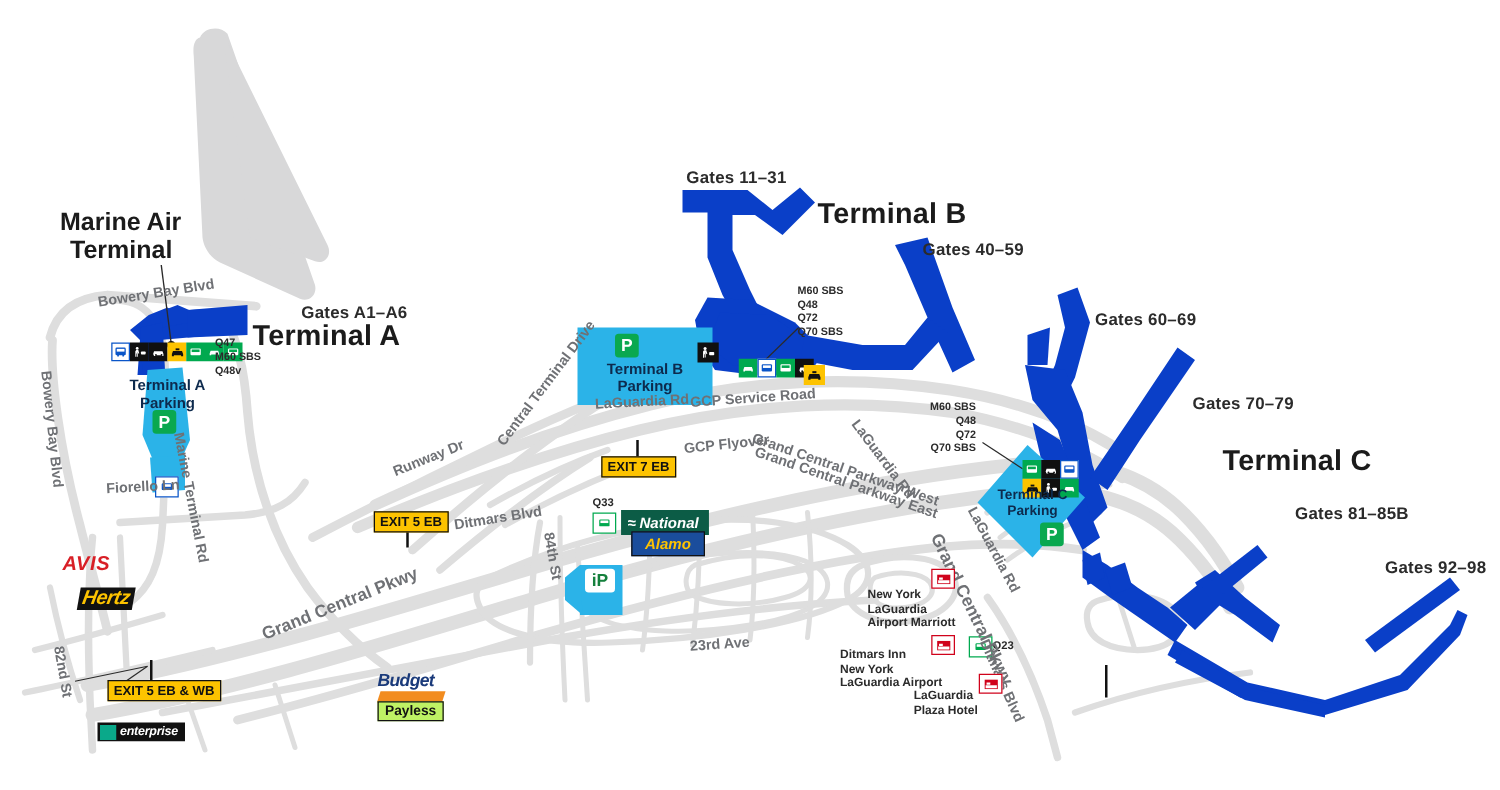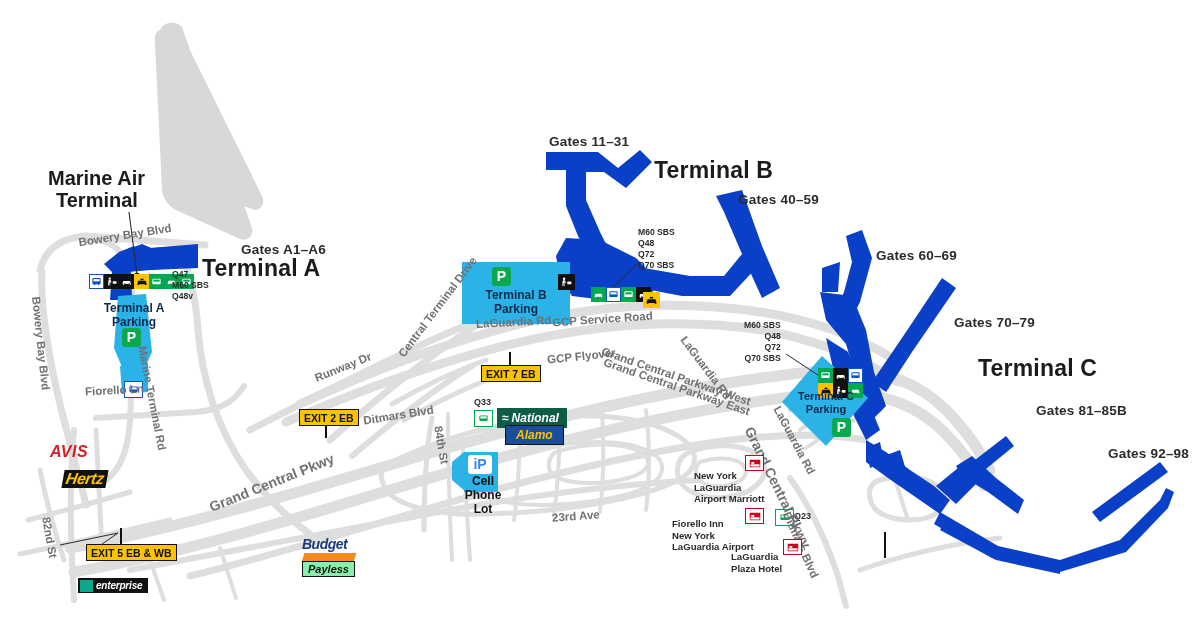--- a/index.html
+++ b/index.html
@@ -17,21 +17,21 @@
   .hotel-txt{font-size:9.6px;font-weight:bold;color:#2b2b2b;line-height:1.2;}
   .qlbl{font-size:9px;font-weight:bold;color:#2b2b2b;}
 
   
   .pk-label{position:absolute;text-align:center;font-size:12px;font-weight:bold;
             color:#0d2a4d;line-height:1.18;white-space:nowrap;}
   .pk-label.small{font-size:11px;}
   .pk-badge{position:absolute;width:19px;height:19px;border-radius:3px;background:#0aa84f;
             color:#fff;font-size:14px;font-weight:bold;line-height:19px;text-align:center;}
   .cell-badge{position:absolute;width:24px;height:19px;border-radius:3px;background:#fff;
-            color:#3b82f6;font-size:14px;font-weight:bold;line-height:19px;text-align:center;}
+            color:#15803d;font-size:14px;font-weight:bold;line-height:19px;text-align:center;}
 
   
   .exit{position:absolute;background:#FDC300;border:1.4px solid #111;
         color:#111;font-weight:bold;font-size:10.5px;text-align:center;
         padding:1.5px 4px;line-height:1.18;white-space:nowrap;}
   .exit.two{font-size:10px;padding:2px 5px;}
   .exit-stem{position:absolute;background:#111;width:1.6px;}
 
   
   .chips{position:absolute;display:flex;}
@@ -57,22 +57,22 @@
   .brand{position:absolute;font-weight:bold;white-space:nowrap;}
   .avis{color:#D81F26;font-size:16px;font-style:italic;letter-spacing:.5px;}
   .hertz{background:#111;color:#FDC300;font-style:italic;font-size:16px;
          padding:0 3px;letter-spacing:-.5px;}
   .national{background:#0c5c46;color:#fff;font-size:12px;font-style:italic;
             padding:2px 7px 2px 4px;border:1px solid #0c5c46;}
   .alamo{background:#1a4d9c;color:#FDC300;font-size:12px;font-style:italic;
          padding:2px 10px;border:1.5px solid #111;}
   .budget{color:#1a3a7a;font-size:14px;font-style:italic;letter-spacing:-.5px;}
   .budget-bar{position:absolute;background:#F28C1F;height:9px;transform:skewX(-18deg);}
-  .payless{background:#86efac;border:1.4px solid #111;color:#111;font-size:11px;
-           font-style:italic;padding:1px 5px;}
+  .payless{background:#bef264;border:1.4px solid #111;color:#111;font-size:11px;
+           padding:1px 5px;}
   .enterprise{background:#111;color:#fff;font-size:10px;font-style:italic;
               padding:2px 6px 2px 18px;letter-spacing:-.2px;}
   .ent-sq{position:absolute;background:#0aa98a;}
 </style>
 </head>
 <body>
 
 <div id="map">
 
   <svg class="base" viewBox="0 0 1200 632">
@@ -420,25 +420,20 @@
     </span>
   </div>
 
   <div class="pk-label small" style="left:776px;top:390px;width:100px;">
     <div>Terminal C</div>
     <div>Parking</div>
   </div>
   <div class="pk-badge" style="left:832px;top:418px;">P</div>
 
   <div class="cell-badge" style="left:468px;top:455px;">iP</div>
-  <div class="pk-label" style="left:438px;top:474px;width:90px;color:#111;">
-    <div>Cell</div>
-    <div>Phone</div>
-    <div>Lot</div>
-  </div>
 
   <div class="lbl qlbl" style="left:474px;top:397px;">Q33</div>
   <div class="busbox" style="left:474px;top:410px;">
     <svg width="11" height="10" viewBox="0 0 16 14">
         <rect x="2" y="2" width="12" height="8" rx="1.4" fill="#00A94F"></rect>
         <rect x="3.4" y="3.2" width="9.2" height="3" fill="#fff"></rect>
       </svg>
   </div>
 
   <div class="busbox" style="left:775px;top:509px;">
@@ -467,21 +462,21 @@
   <div class="lbl road" style="left:604px;top:345px;transform:rotate(19deg);transform-origin:left top;">Grand Central Parkway West</div>
   <div class="lbl road" style="left:606px;top:356px;transform:rotate(19deg);transform-origin:left top;">Grand Central Parkway East</div>
   <div class="lbl road" style="left:207px;top:500px;font-size:14px;transform:rotate(-22deg);transform-origin:left top;">Grand Central Pkwy</div>
   <div class="lbl road" style="left:756px;top:424px;font-size:14px;transform:rotate(64deg);transform-origin:left top;">Grand Central Pkwy</div>
   <div class="lbl road" style="left:552px;top:510px;transform:rotate(-4deg);">23rd Ave</div>
 
   <div class="exit-stem" style="left:120px;top:528px;height:16px;"></div>
   <div class="exit" style="left:86px;top:544px;">EXIT 5 EB &amp; WB</div>
 
   <div class="exit-stem" style="left:325px;top:424px;height:14px;"></div>
-  <div class="exit" style="left:299px;top:409px;">EXIT 2 EB</div>
+  <div class="exit" style="left:299px;top:409px;">EXIT 5 EB</div>
 
   <div class="exit-stem" style="left:509px;top:352px;height:14px;"></div>
   <div class="exit" style="left:481px;top:365px;">EXIT 7 EB</div>
 
   <div class="exit-stem" style="left:884px;top:532px;height:26px;"></div>
 
   <div class="hotel" style="left:745px;top:455px;">
     <svg width="12" height="9" viewBox="0 0 16 12">
         <rect x="1" y="1" width="14" height="10" fill="#D0021B"></rect>
         <path d="M2 7h12v3H2z" fill="#fff"></path>
@@ -495,21 +490,21 @@
   </div>
 
   <div class="hotel" style="left:745px;top:508px;">
     <svg width="12" height="9" viewBox="0 0 16 12">
         <rect x="1" y="1" width="14" height="10" fill="#D0021B"></rect>
         <path d="M2 7h12v3H2z" fill="#fff"></path>
         <rect x="3" y="4" width="4" height="2.4" fill="#fff"></rect>
       </svg>
   </div>
   <div class="lbl hotel-txt" style="left:672px;top:518px;width:116px;">
-    <div>Fiorello Inn</div>
+    <div>Ditmars Inn</div>
     <div>New York</div>
     <div>LaGuardia Airport</div>
   </div>
 
   <div class="hotel" style="left:783px;top:539px;">
     <svg width="12" height="9" viewBox="0 0 16 12">
         <rect x="1" y="1" width="14" height="10" fill="#D0021B"></rect>
         <path d="M2 7h12v3H2z" fill="#fff"></path>
         <rect x="3" y="4" width="4" height="2.4" fill="#fff"></rect>
       </svg>

